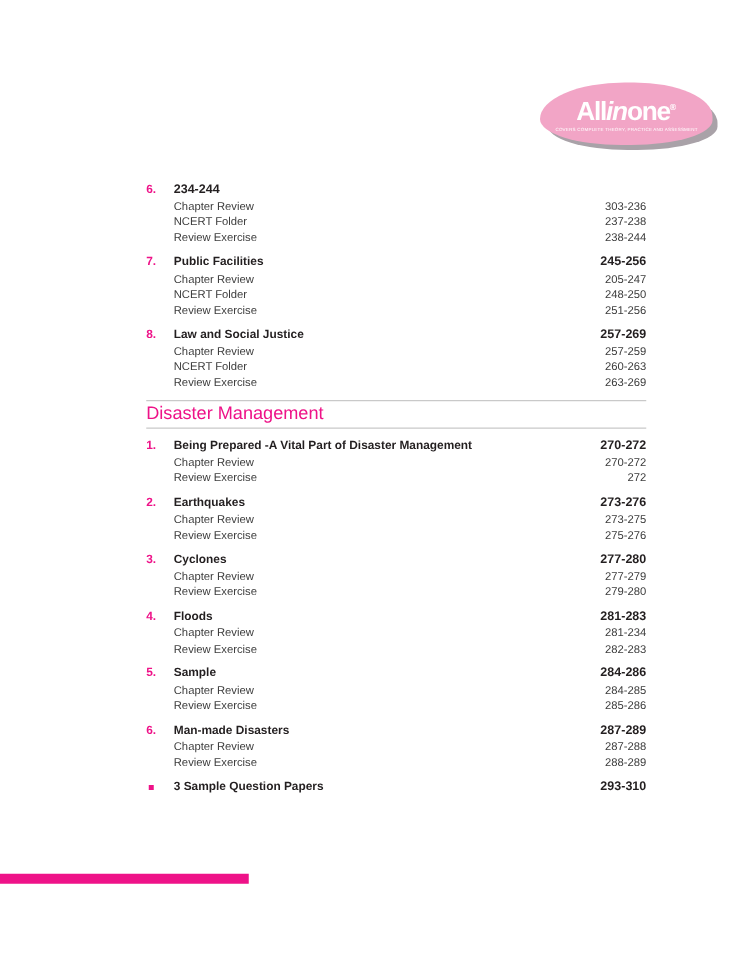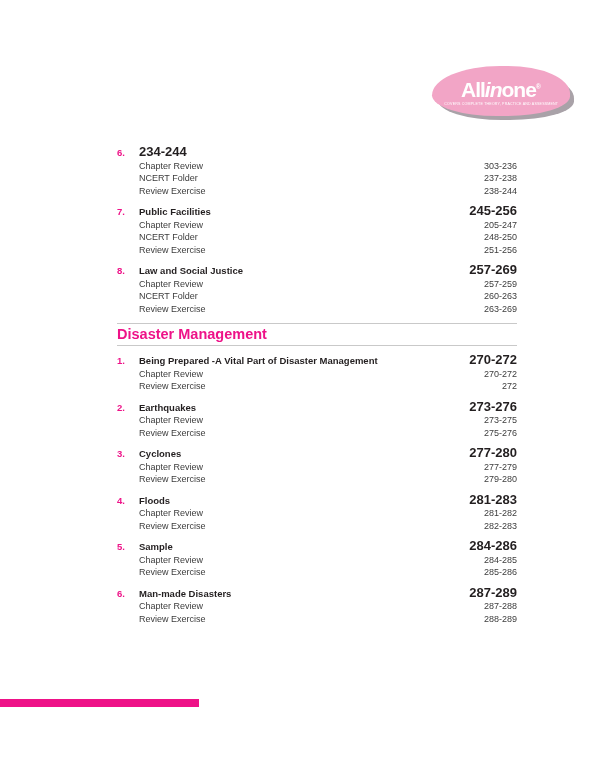--- a/index.html
+++ b/index.html
@@ -40,31 +40,31 @@
   .row .num{
     width:22px;flex:0 0 22px;
     color:var(--accent,#ee1288);
     font-weight:bold;font-size:9.5px;
   }
   .row .num .bullet-sq{
     display:inline-block;width:4px;height:4px;margin-left:2px;
     background:var(--accent,#ee1288);
   }
   .row .title{flex:1;font-weight:bold;font-size:9.5px;color:var(--title-text,#231f20);}
-  .row .pages{font-weight:bold;font-size:13px;color:var(--title-text,#231f20);}
+  .row .pages{font-weight:bold;font-size:10px;color:var(--title-text,#231f20);}
   .sub{display:flex;align-items:center;padding-left:22px;line-height:12.5px;}
   .sub .label{flex:1;font-size:9px;color:var(--sub-text,#3c3c3c);}
   .sub .pages{font-size:9px;color:var(--sub-text,#3c3c3c);}
   .section-header{
     margin:3px 0 8px 0;
     padding:2px 0 3px 0;
     border-top:1px solid var(--hairline,#c9c9c9);
     border-bottom:1px solid var(--hairline,#c9c9c9);
     color:var(--accent,#ee1288);
-    font-weight:bold;font-size:14.5px;line-height:16px;
+    font-weight:normal;font-size:14.5px;line-height:16px;
   }
 
   
   .footer-bar{
     position:absolute;left:0;top:699px;width:199px;height:8px;
     background:var(--accent,#ee1288);
   }
 </style>
 </head>
 <body>
@@ -185,21 +185,21 @@
           </div>
         </div>
         <div class="chapter">
           <div class="row">
             <span class="num">4.</span>
             <span class="title">Floods</span>
             <span class="pages">281-283</span>
           </div>
           <div class="sub">
             <span class="label">Chapter Review</span>
-            <span class="pages">281-282</span>
+            <span class="pages">281-234</span>
           </div>
           <div class="sub">
             <span class="label">Review Exercise</span>
             <span class="pages">282-283</span>
           </div>
         </div>
         <div class="chapter">
           <div class="row">
             <span class="num">5.</span>
             <span class="title">Sample</span>
@@ -222,18 +222,25 @@
           </div>
           <div class="sub">
             <span class="label">Chapter Review</span>
             <span class="pages">287-288</span>
           </div>
           <div class="sub">
             <span class="label">Review Exercise</span>
             <span class="pages">288-289</span>
           </div>
         </div>
+        <div class="chapter">
+          <div class="row">
+            <span class="num"><span class="bullet-sq"></span></span>
+            <span class="title">3 Sample Question Papers</span>
+            <span class="pages">293-310</span>
+          </div>
+        </div>
       </div>
     </div>
 
   <div class="footer-bar"></div>
 
 </div>
 
 </body></html>

